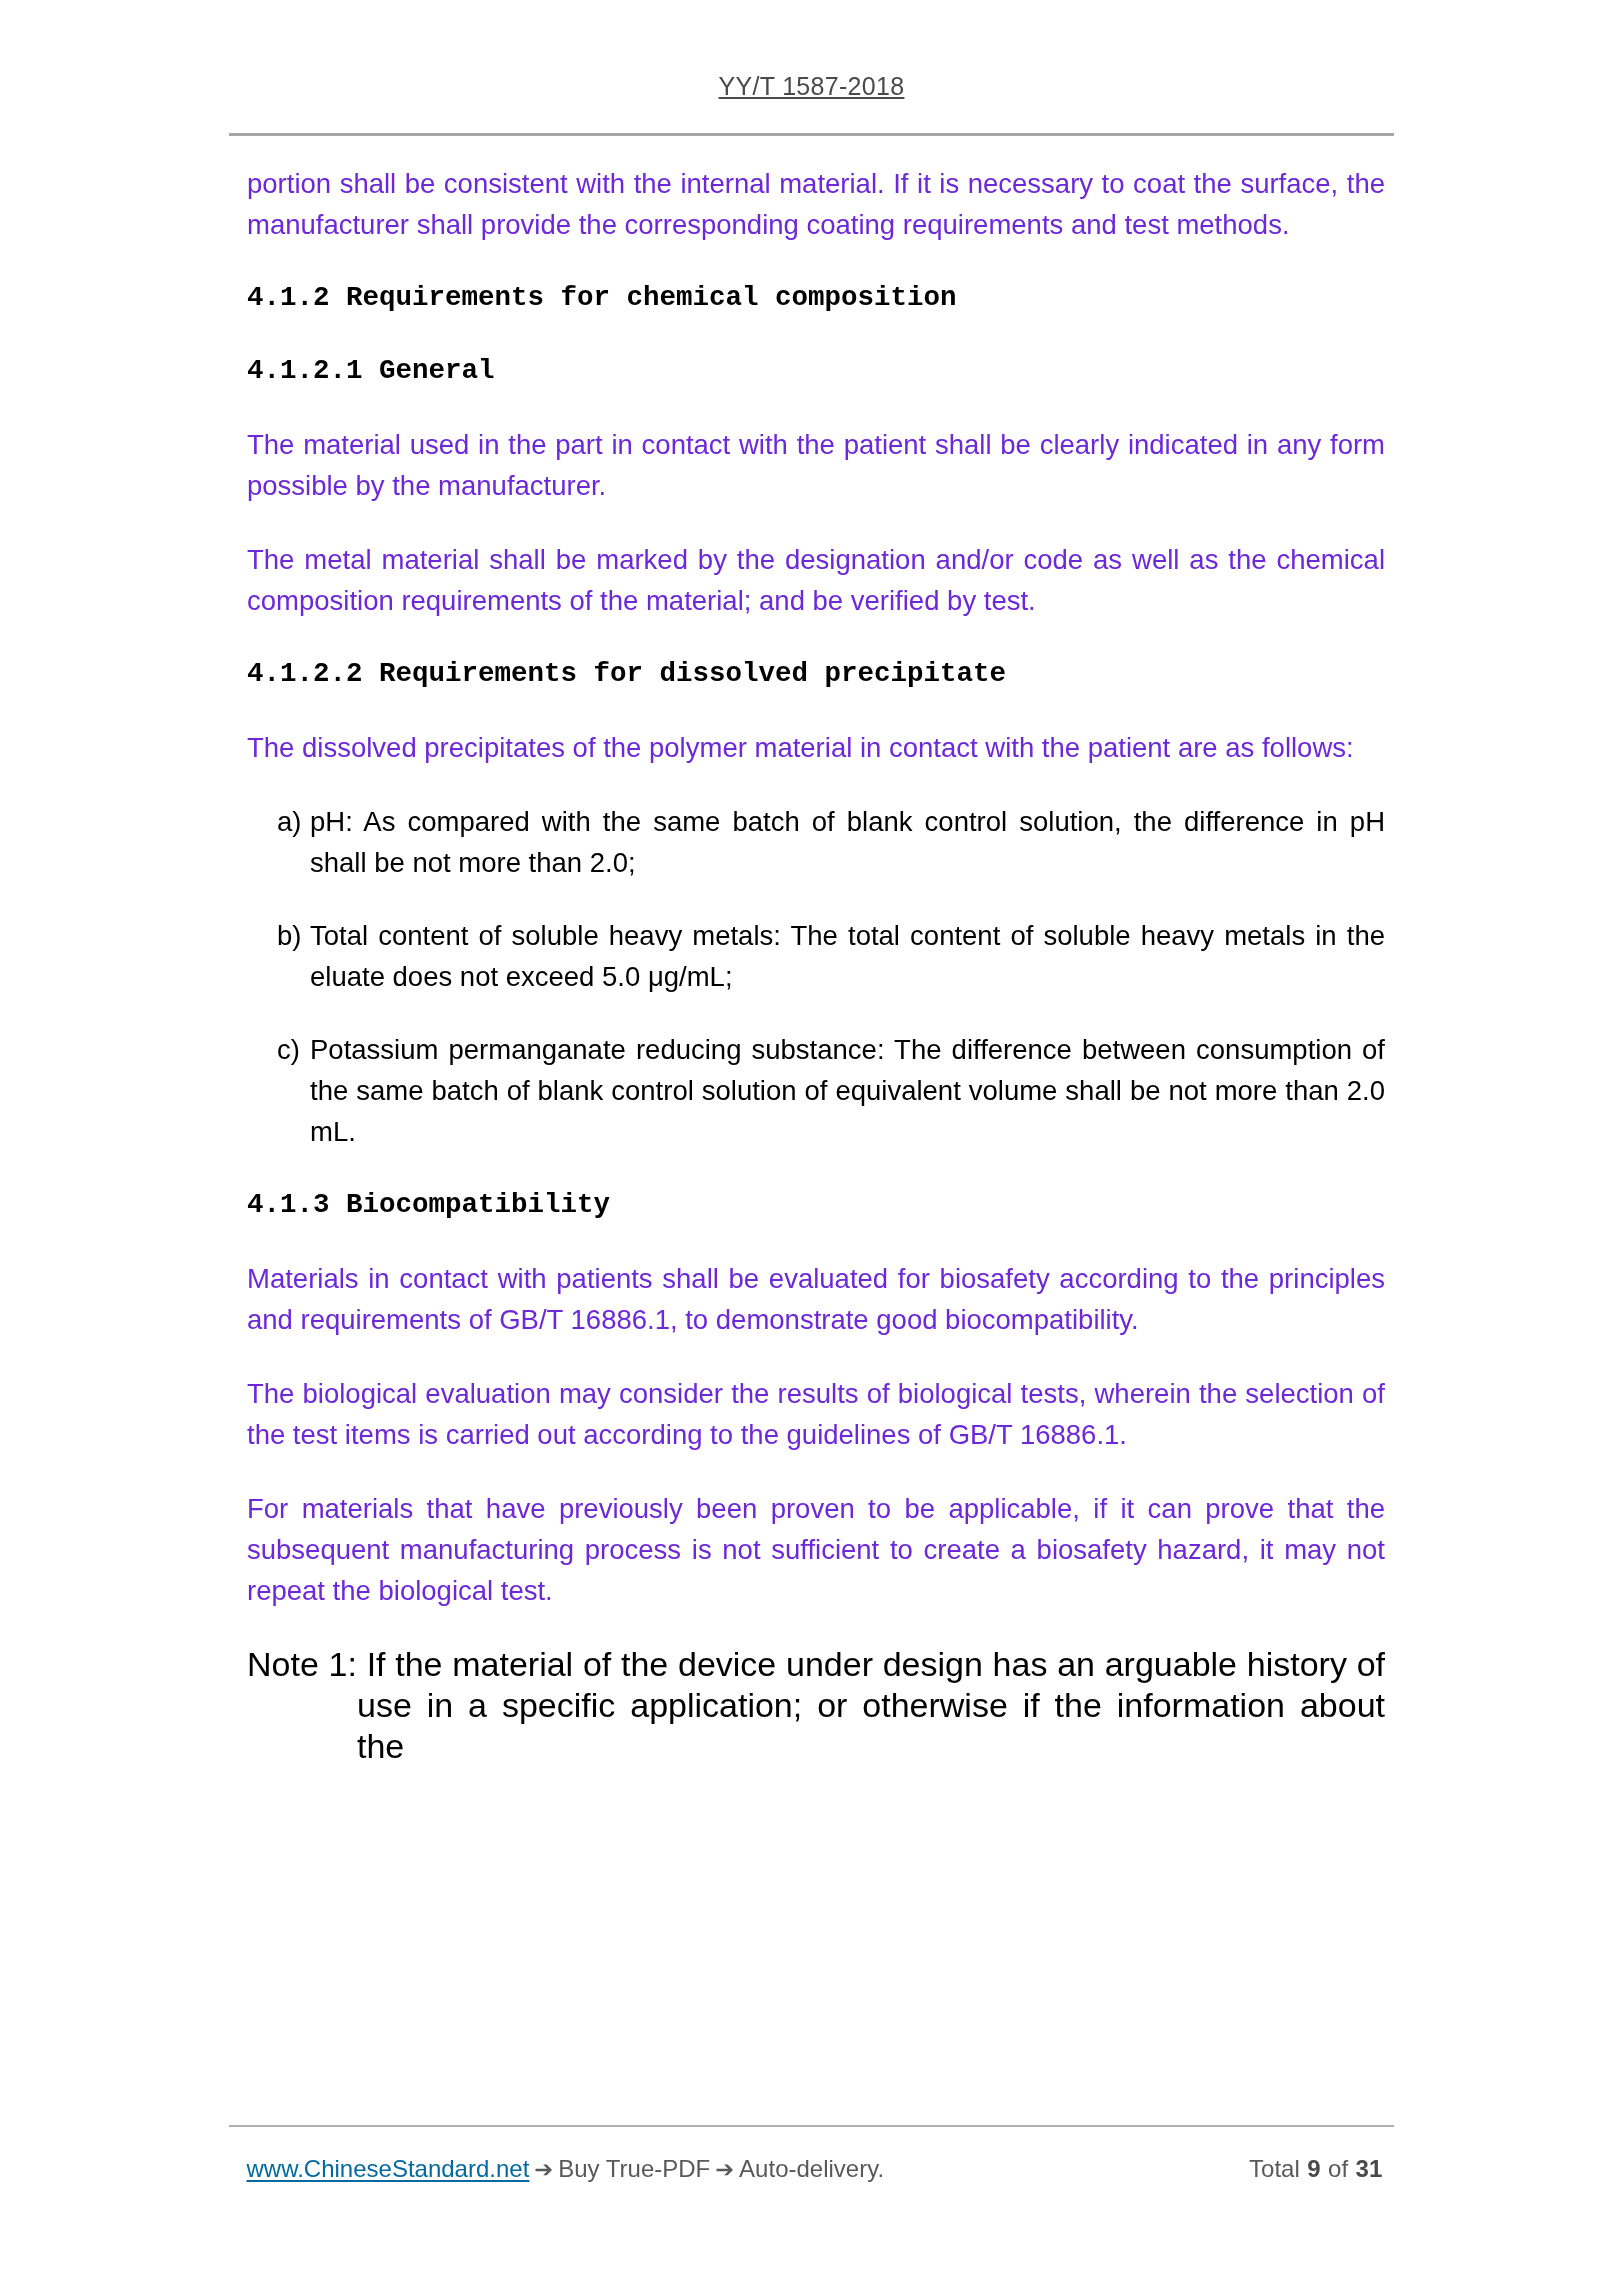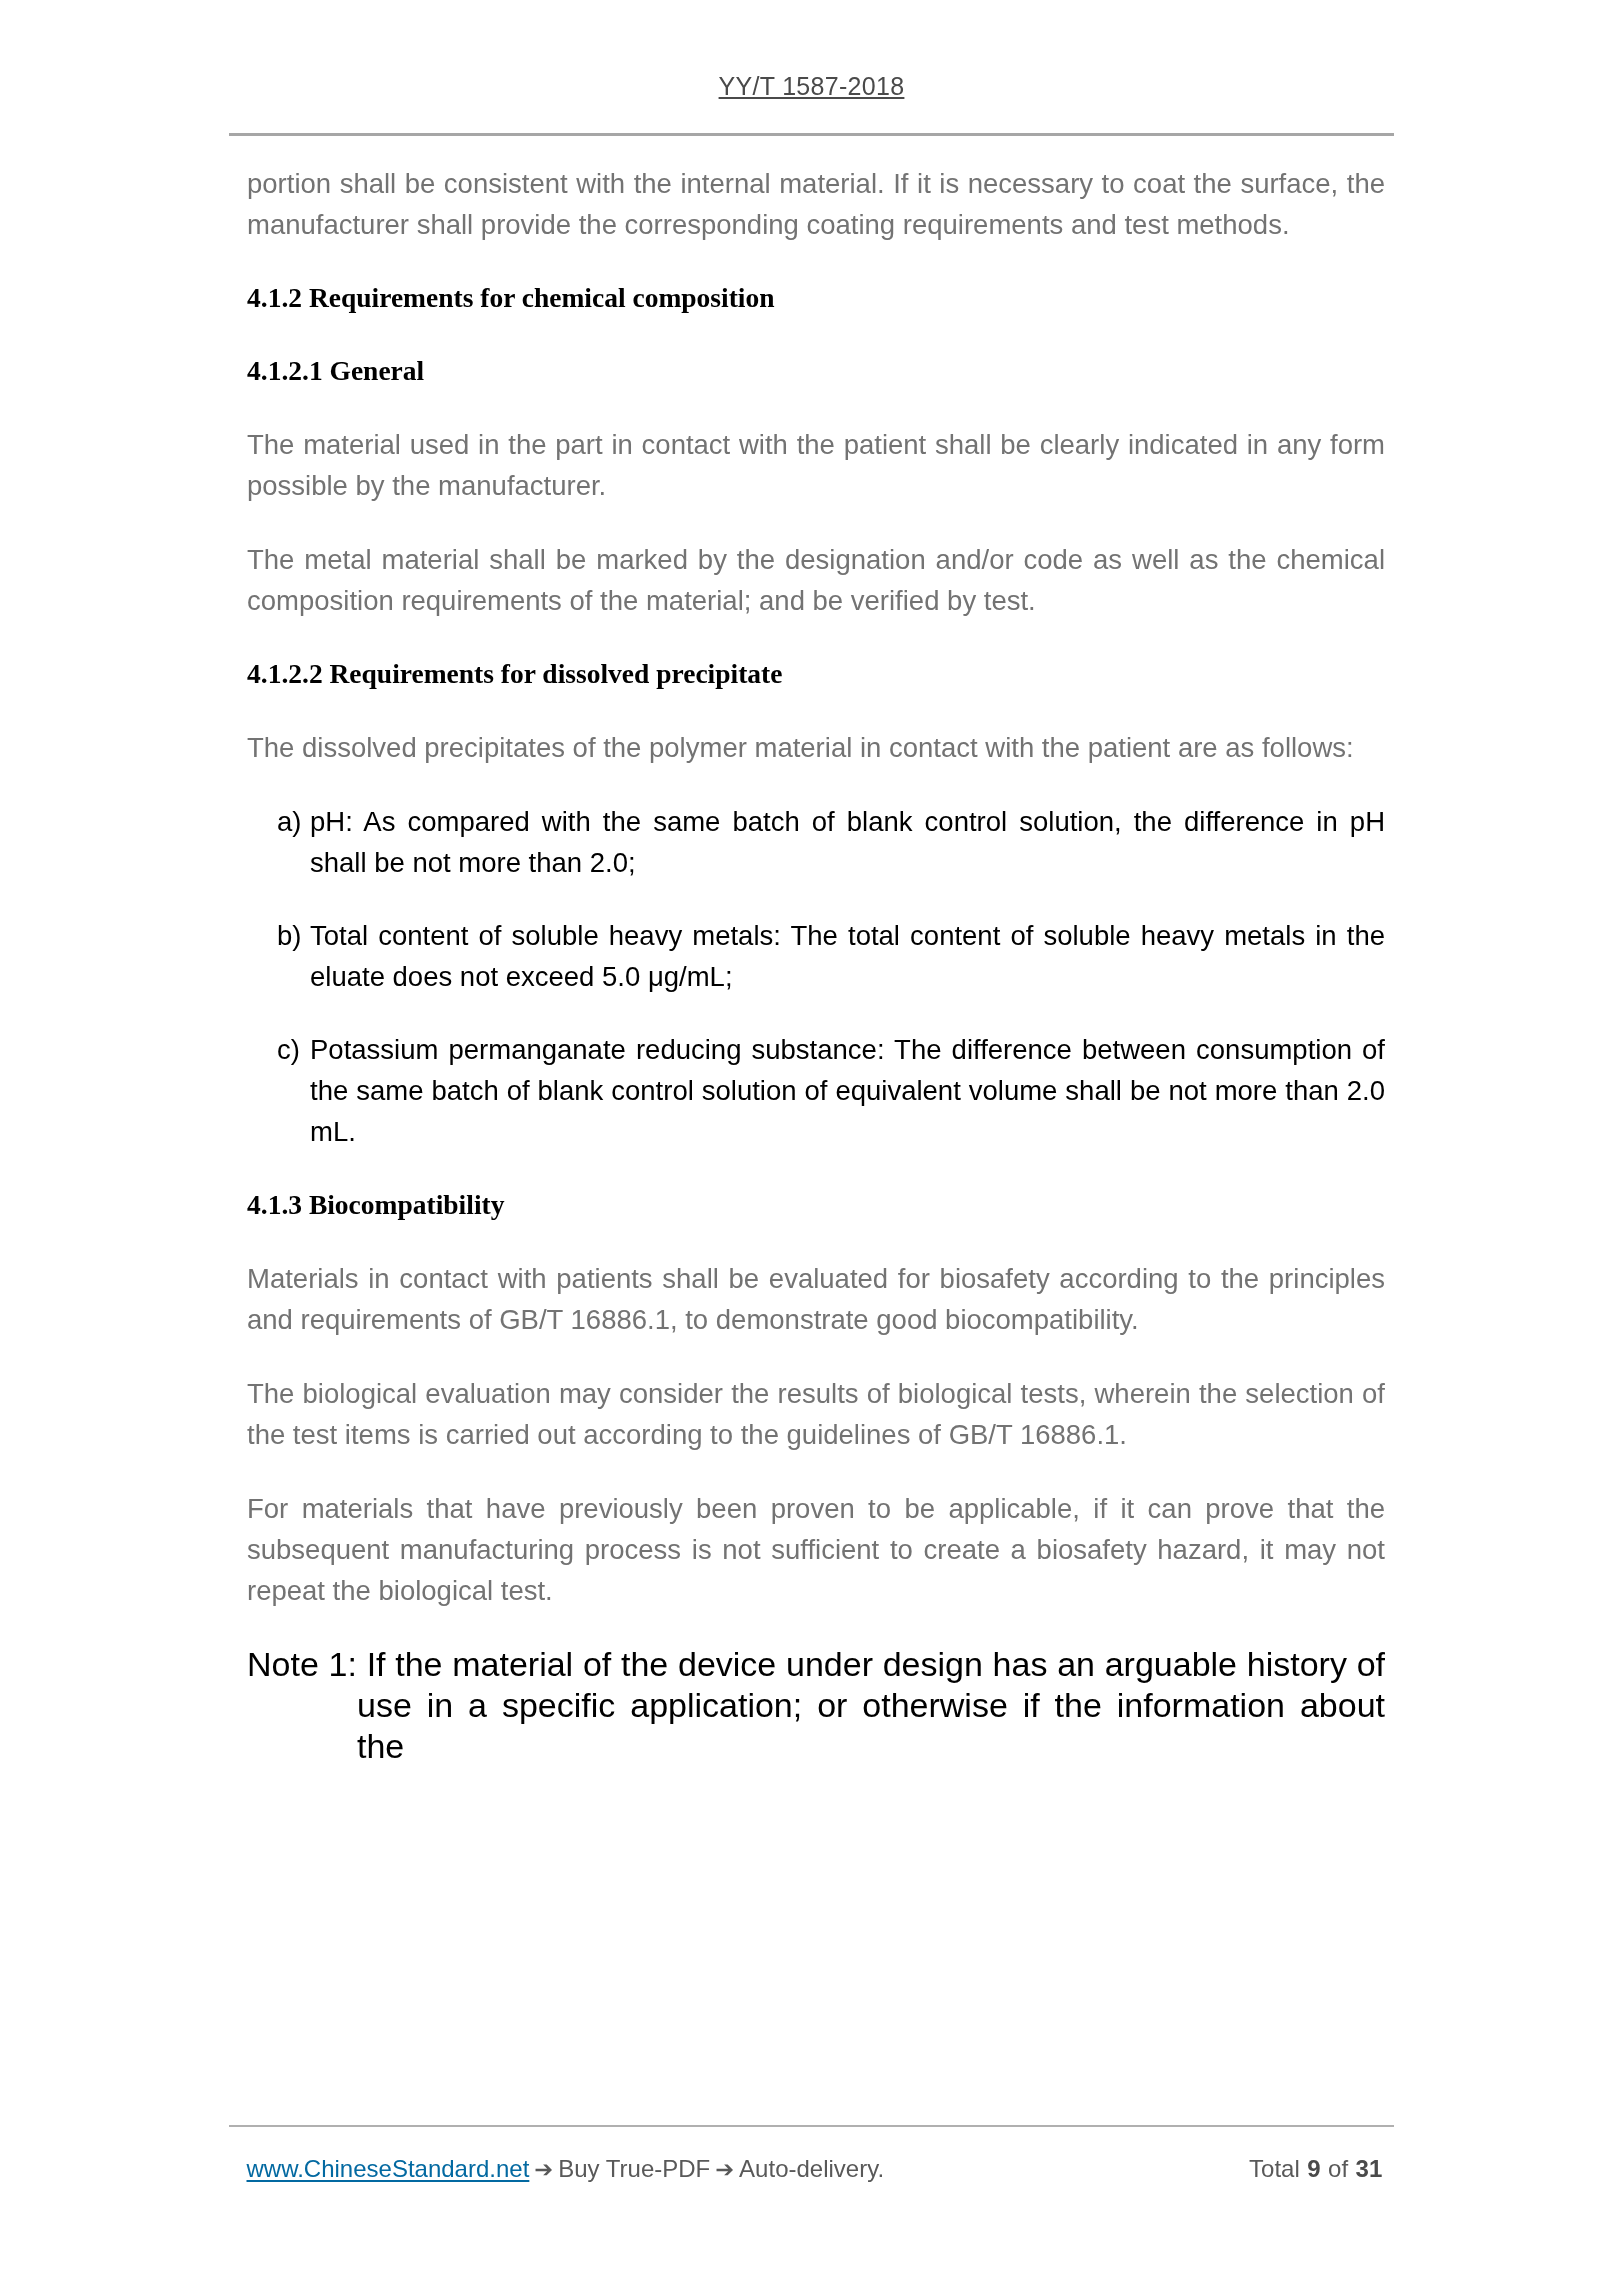--- a/index.html
+++ b/index.html
@@ -55,35 +55,35 @@
     top: 163px;
     width: 1138px;
   }
 
   p.para {
     margin: 0 0 33px 0;
     font-size: 27.5px;
     line-height: 41px;
     text-align: justify;
     text-justify: inter-word;
-    color: #737373;
+    color: #6d28d9;
     font-family: "Liberation Sans", sans-serif;
   }
   p.para:last-child {
     margin-bottom: 0;
   }
 
   h2.heading, h3.heading, h4.heading {
     margin: 0 0 33px 0;
     font-size: 27.5px;
     line-height: 40px;
     font-weight: bold;
     color: #000000;
     text-align: left;
-    font-family: Liberation Serif, serif;
+    font-family: Liberation Mono, monospace;
   }
 
   
   ol.letter-list {
     list-style: none;
     margin: 0 0 33px 0;
     padding: 0;
   }
   ol.letter-list > li {
     position: relative;

